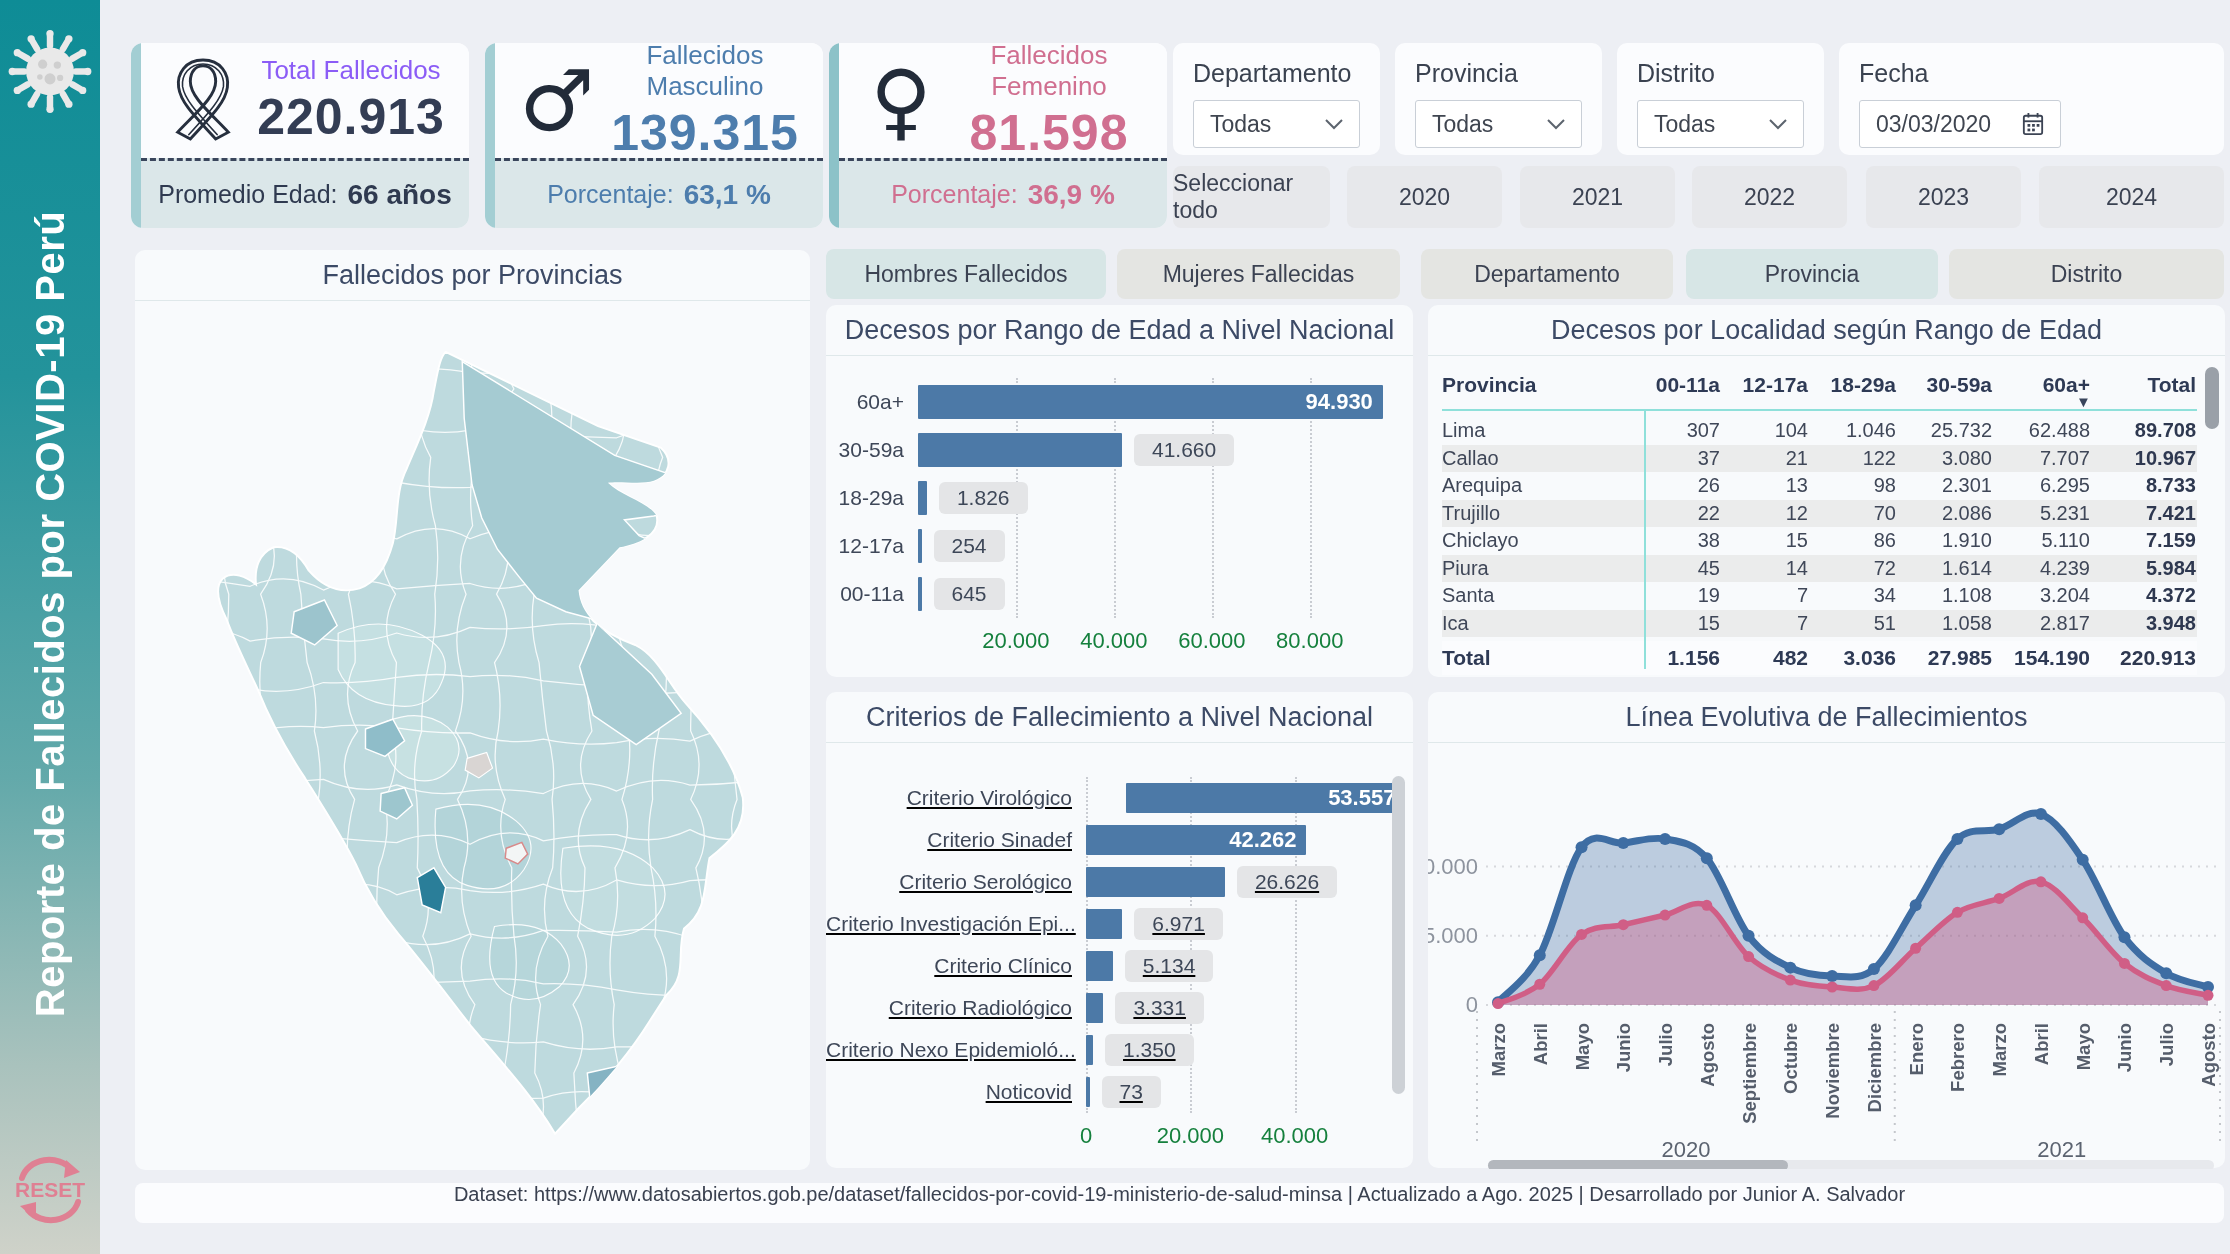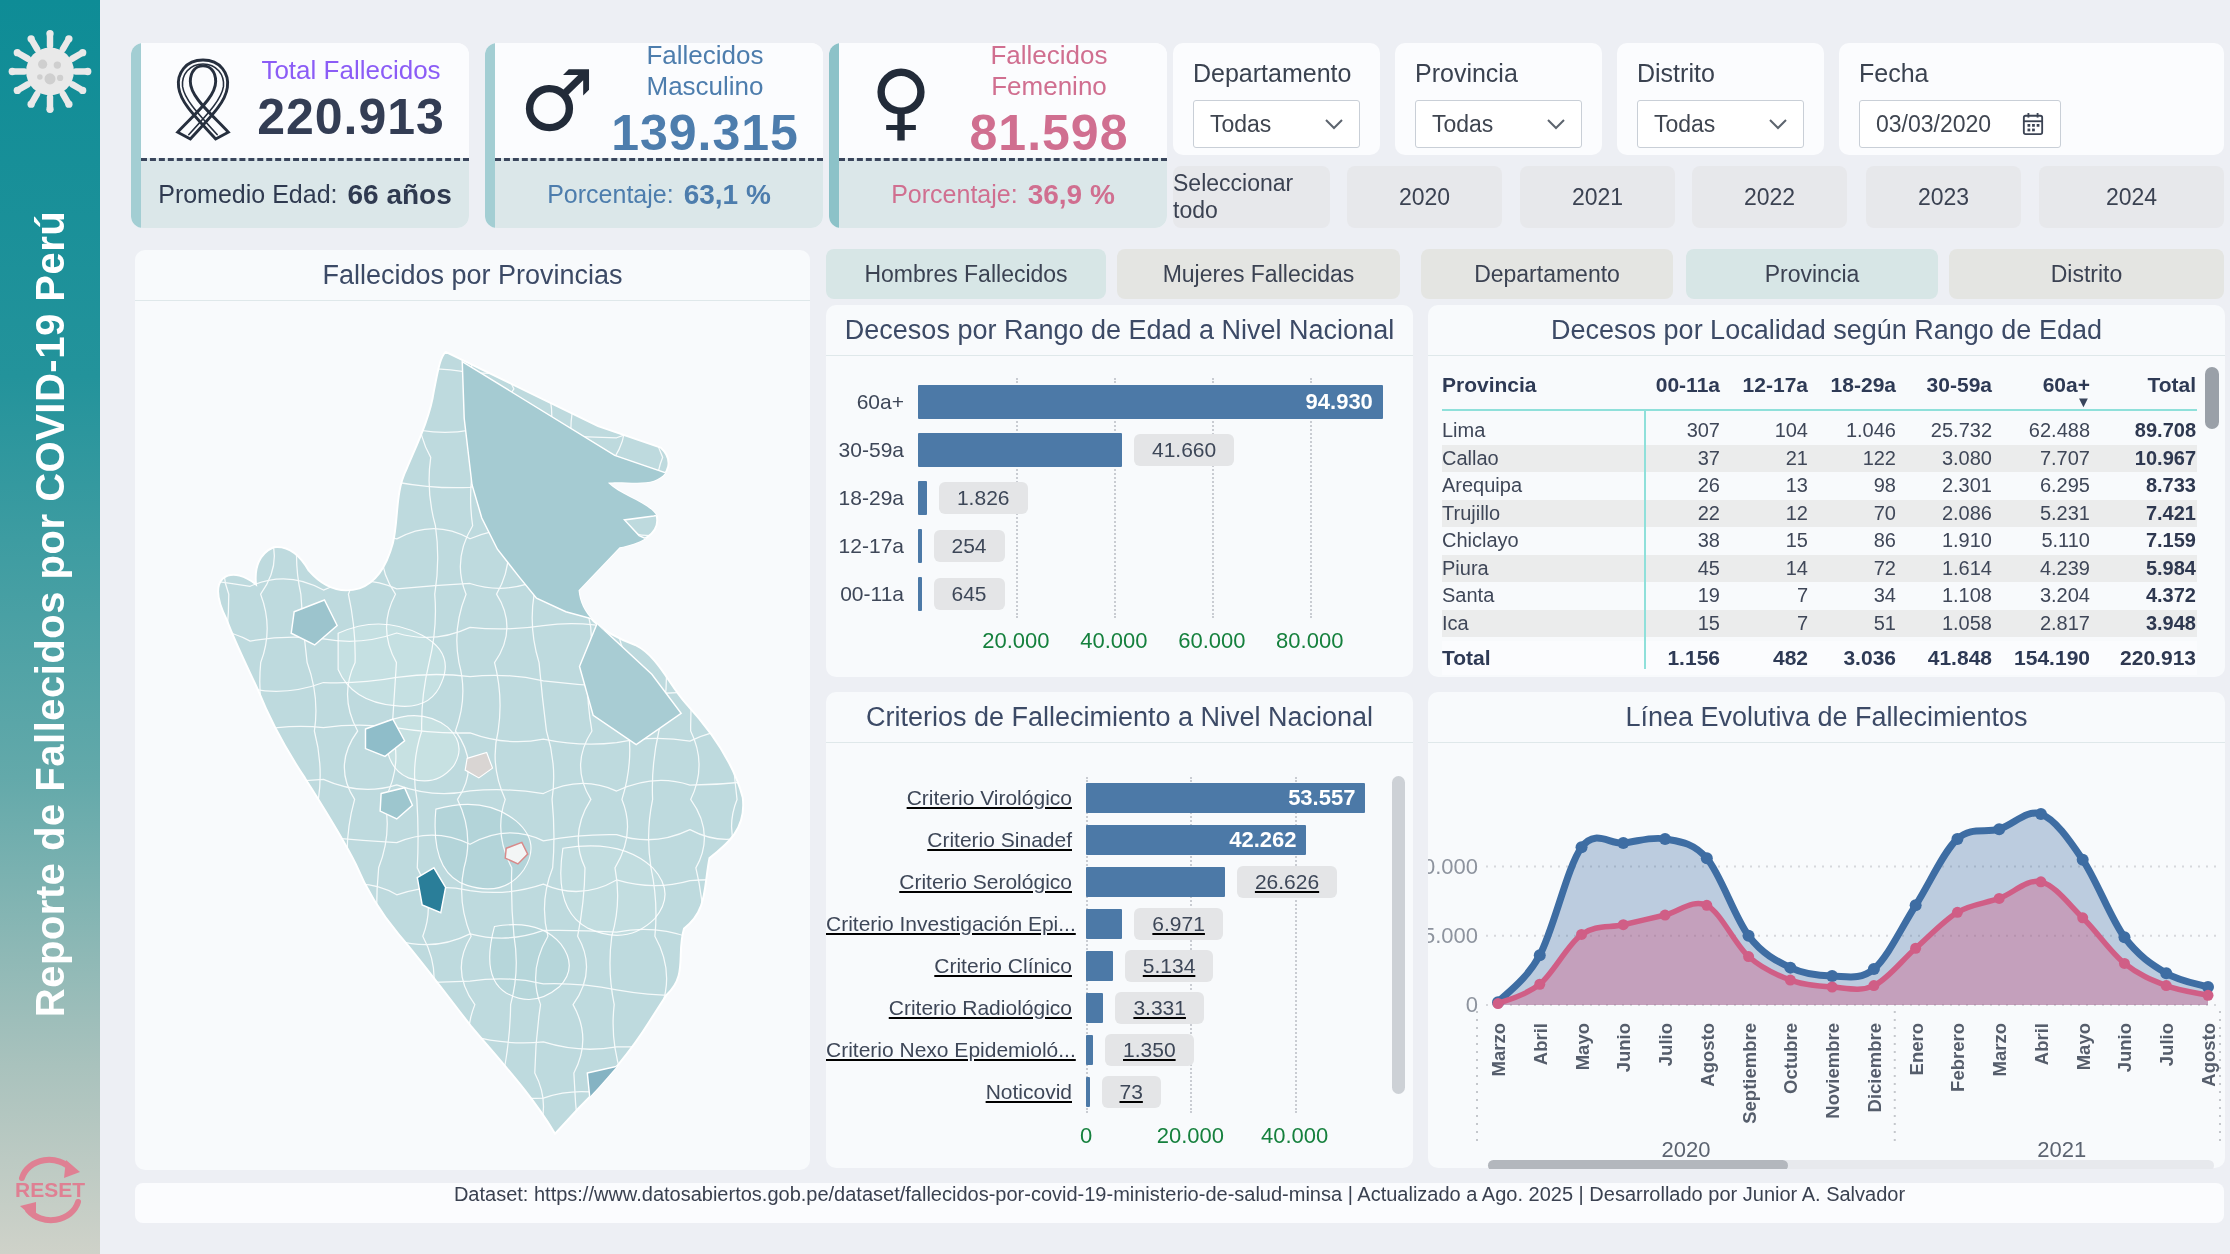--- a/index.html
+++ b/index.html
@@ -447,37 +447,37 @@
           <div class="num">1.144</div>
           <div class="num">2.670</div>
           <div class="num tot">3.889</div>
         </div>
       </div>
     <div class="tot-row tbl-grid" id="totRow">
         <div>Total</div>
         <div class="num">1.156</div>
         <div class="num">482</div>
         <div class="num">3.036</div>
-        <div class="num">41.848</div>
+        <div class="num">27.985</div>
         <div class="num">154.190</div>
         <div class="num tot">220.913</div>
       </div>
     <div class="tbl-scroll"></div>
   </div>
 
   <div class="panel" style="left:826px;top:692px;width:587px;height:476px;">
     <div class="panel-title">Criterios de Fallecimiento a Nivel Nacional</div>
     <div id="critChart" style="padding-top:34px;text-decoration:underline;">
         <div class="hbar-plot" style="height: 336px;">
           <div class="hbar-grid" style="left: 260px; height: 336px;"></div>
           <div class="hbar-grid" style="left: 364.348px; height: 336px;"></div>
           <div class="hbar-grid" style="left: 468.696px; height: 336px;"></div>
           <div class="hbar-row" style="height: 42px;">
             <div class="hbar-cat" style="width: 260px; box-sizing: border-box;">Criterio Virológico</div>
-            <div class="hbar-bar" style="width: 279.428px; height: 30px; background: rgb(76, 121, 167);">
+            <div class="hbar-bar" style="width: 279.428px; height: 30px; background: rgb(76, 121, 167); margin-left: 40px;">
               <div class="hbar-vin">53.557</div>
             </div>
           </div>
           <div class="hbar-row" style="height: 42px;">
             <div class="hbar-cat" style="width: 260px; box-sizing: border-box;">Criterio Sinadef</div>
             <div class="hbar-bar" style="width: 220.497px; height: 30px; background: rgb(76, 121, 167);">
               <div class="hbar-vin">42.262</div>
             </div>
           </div>
           <div class="hbar-row" style="height: 42px;">

